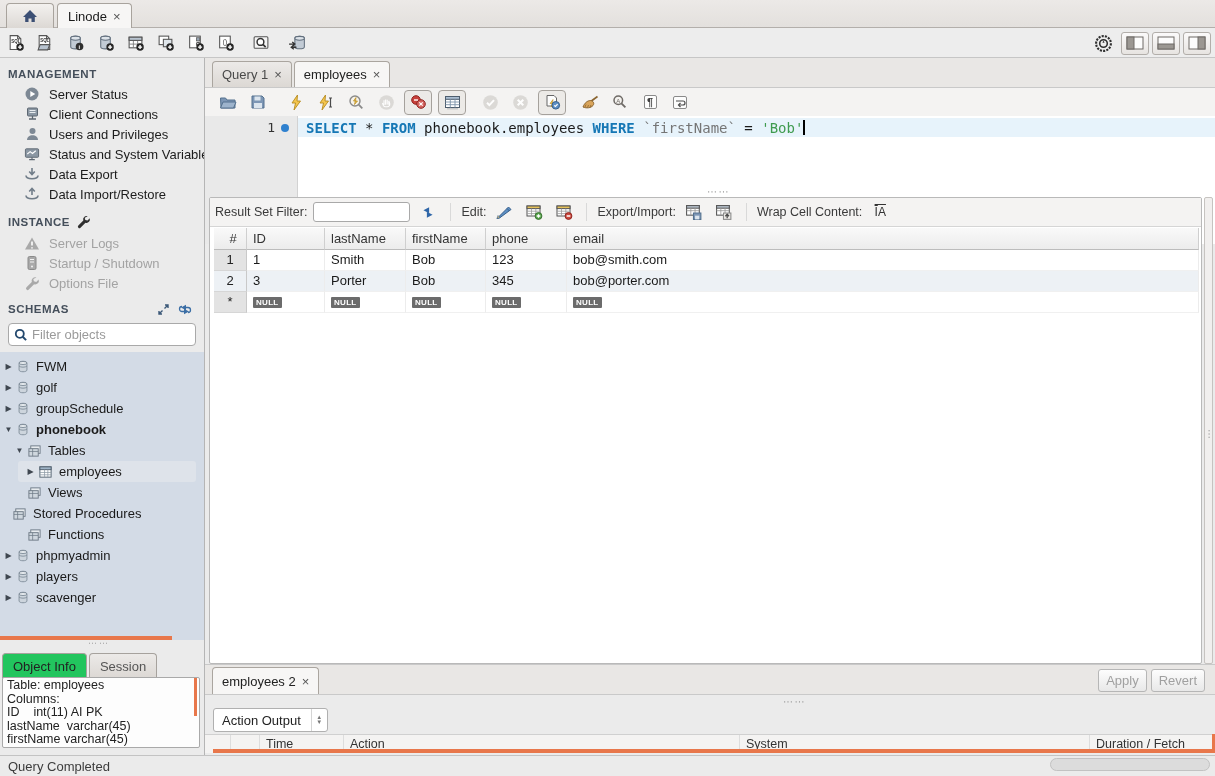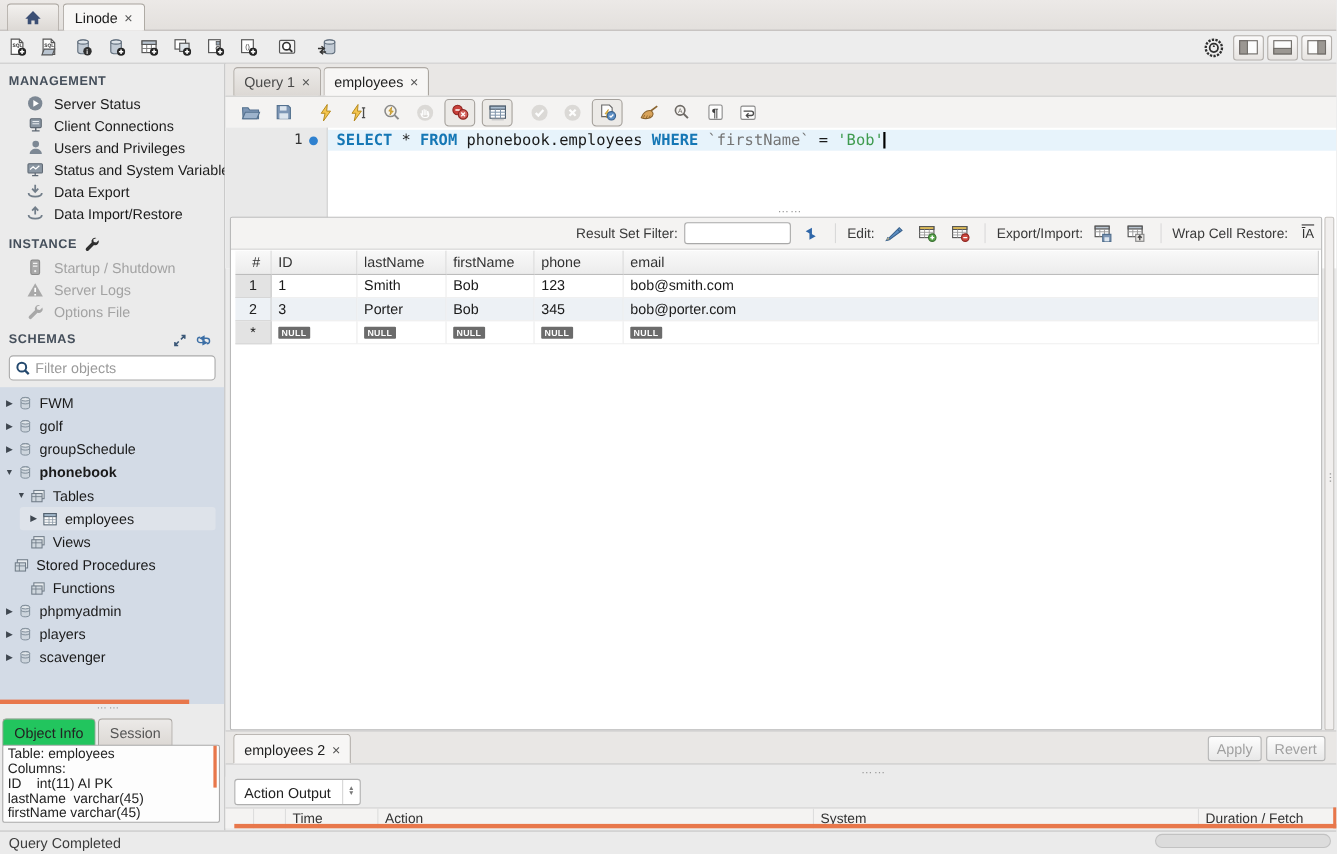--- a/index.html
+++ b/index.html
@@ -106,21 +106,21 @@
   #code-line .cursor { display:inline-block; width:1.5px; height:15px; background:#000; }
   #editor-hscroll { position:absolute; left:8px; top:124px; width:444px; height:4px;
     background:#e8774b; border-radius:2px; }
 
   .divider-dots { color:#999; font-size:10px; letter-spacing:1.5px; position:absolute; }
 
   
   #result-panel { position:absolute; left:4px; top:139px; width:993px; height:467px;
     background:#ffffff; border:1px solid #b9b9b9; border-radius:2px; overflow:hidden; }
   #result-toolbar { height:29px; background:#f4f3f2; border-bottom:1px solid #d5d5d5;
-    display:flex; align-items:center; padding-left:5px; gap:6px; color:#3a3a3a; font-size:12.5px;justify-content:flex-end; }
+    display:flex; align-items:center; padding-left:5px; gap:6px; color:#3a3a3a; font-size:12.5px; }
   #rs-filter-input { width:97px; height:20px; border:1px solid #a9a9a9; border-radius:3px;
     background:#fff; outline:none; padding:0 4px; font-size:12px; }
   .vsep { width:1px; height:18px; background:#d9d9d9; margin:0 4px; }
   .rbtn { width:24px; height:22px; display:flex; align-items:center; justify-content:center; }
 
   #grid { position:absolute; left:4px; top:30px; right:0; }
   .grid-row { display:flex; }
   .gh { background:linear-gradient(#f9f9f9,#ececec); border-right:1px solid #cfcfcf;
     border-bottom:1px solid #bcbcbc; height:22px; line-height:21px; padding-left:6px;
     font-size:13px; color:#333; overflow:hidden; }
@@ -385,36 +385,36 @@
     <span>INSTANCE</span>
     <span class="ico">
         <svg width="15" height="15" viewBox="0 0 16 16">
           <path d="M12.5 2.5a3.6 3.6 0 0 0-4.7 4.5L2.5 12.3a1.6 1.6 0 1 0 2.3 2.3L10.1 9.3a3.6 3.6 0 0 0 4.5-4.7L12.3 6.9 9.9 6.3 9.3 3.9z" fill="#2f2f2f"></path>
         </svg>
       </span>
   </div>
   <div id="instance-items">
       <div class="side-item disabled">
         <span class="ico">
+          <svg width="16" height="15" viewBox="0 0 16 15">
+            <path d="M8 1.5 15 13.5H1z" fill="#a9a9a9"></path>
+            <path d="M8 5.5v4M8 11.2v1.4" stroke="#fff" stroke-width="1.6"></path>
+          </svg>
+        </span>
+        <span>Server Logs</span>
+      </div>
+      <div class="side-item disabled">
+        <span class="ico">
           <svg width="12" height="16" viewBox="0 0 12 16">
             <rect x="2" y="1.5" width="8" height="13" rx="1.5" fill="#a9a9a9" stroke="#8a8a8a"></rect>
             <path d="M4 4.5h4M4 7h4" stroke="#f2f2f2" stroke-width="1.2"></path>
             <circle cx="6" cy="11.5" r="1" fill="#f2f2f2"></circle>
           </svg>
         </span>
         <span>Startup / Shutdown</span>
-      </div>
-      <div class="side-item disabled">
-        <span class="ico">
-          <svg width="16" height="15" viewBox="0 0 16 15">
-            <path d="M8 1.5 15 13.5H1z" fill="#a9a9a9"></path>
-            <path d="M8 5.5v4M8 11.2v1.4" stroke="#fff" stroke-width="1.6"></path>
-          </svg>
-        </span>
-        <span>Server Logs</span>
       </div>
       <div class="side-item disabled">
         <span class="ico">
           <svg width="16" height="16" viewBox="0 0 16 16">
             <path d="M12.5 2.5a3.6 3.6 0 0 0-4.7 4.5L2.5 12.3a1.6 1.6 0 1 0 2.3 2.3L10.1 9.3a3.6 3.6 0 0 0 4.5-4.7L12.3 6.9 9.9 6.3 9.3 3.9z" fill="#a9a9a9"></path>
           </svg>
         </span>
         <span>Options File</span>
       </div>
     </div>
@@ -824,21 +824,21 @@
             <svg width="18" height="17" viewBox="0 0 17 16">
               <rect x="1.5" y="1.5" width="12" height="9" fill="#fff" stroke="#555"></rect>
               <rect x="1.5" y="1.5" width="12" height="2.4" fill="#b9c4d0" stroke="#555"></rect>
               <path d="M1.5 6.3h12M5.5 3.9v6.6M9.5 3.9v6.6" stroke="#999" stroke-width=".8"></path>
               <rect x="8" y="8.5" width="7" height="6" fill="#e8e6e3" stroke="#8a8a8a"></rect>
               <path d="M11.5 13.5V10M9.8 11.5l1.7-1.8 1.7 1.8" stroke="#4a4a4a" stroke-width="1.2" fill="none"></path>
             </svg>
           </span>
         </span>
       <span class="vsep"></span>
-      <span>Wrap Cell Restore:</span>
+      <span>Wrap Cell Content:</span>
       <span class="rbtn">
           <span style="font-size:12px; color:#333; text-decoration:overline;">ĪA</span>
         </span>
     </div>
     <div id="grid">
         <div class="grid-row">
           <div class="gh" style="width: 33px; text-align: center;">#</div>
           <div class="gh" style="width: 78px;">ID</div>
           <div class="gh" style="width: 81px;">lastName</div>
           <div class="gh" style="width: 80px;">firstName</div>

